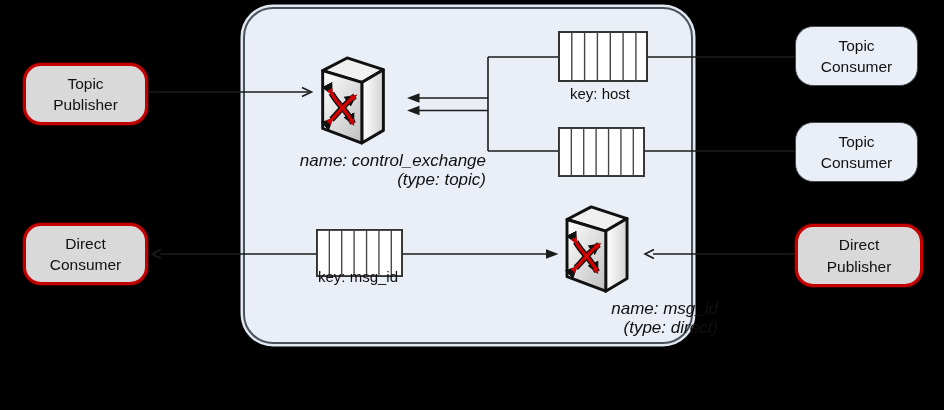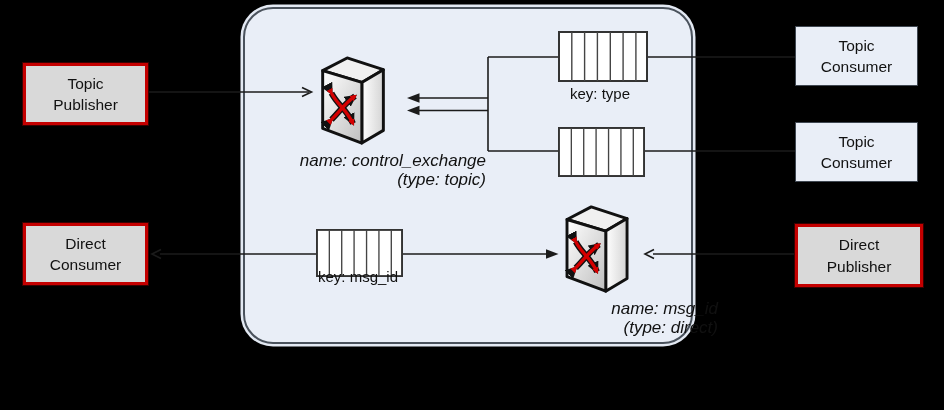--- a/index.html
+++ b/index.html
@@ -4,21 +4,21 @@
 <style>
   html,body{margin:0;padding:0;background:#000;}
   #stage{position:relative;width:944px;height:410px;background:#000;overflow:hidden;
          font-family:"Liberation Sans",sans-serif;color:#111;}
   .panel{position:absolute;left:243px;top:7px;width:450px;height:337px;box-sizing:border-box;
          background:#e9eef7;border:2px solid #4a525c;border-radius:30px;
          box-shadow:0 0 0 2.5px #e3e9f3;}
   svg.layer{position:absolute;left:0;top:0;pointer-events:none;}
   .node{position:absolute;box-sizing:border-box;display:flex;flex-direction:column;
         align-items:center;justify-content:center;text-align:center;
-        font-size:15.5px;line-height:1.38;}
+        font-size:15.5px;line-height:1.38;border-radius:18px;}
   .red-box{background:#d9d9d9;border:3px solid #c40000;box-shadow:0 0 0 1px #3a0000;}
   .plain-box{background:#e9eef7;border:1.5px solid #3f4751;}
   .caption{position:absolute;text-align:right;font-size:17px;line-height:19px;white-space:nowrap;font-style:italic;}
   .qlabel{position:absolute;text-align:center;font-size:15px;white-space:nowrap;}
   .icon-abs{position:absolute;}
 </style>
 </head>
 <body>
 
 <div id="stage">
@@ -161,16 +161,16 @@
   <div class="caption" style="left:226px;top:151px;width:260px">
     <div>name: control_exchange</div>
     <div>(type: topic)</div>
   </div>
 
   <div class="caption" style="left:478px;top:299px;width:240px">
     <div>name: msg_id</div>
     <div>(type: direct)</div>
   </div>
 
-  <div class="qlabel" style="left:540px;top:85px;width:120px">key: type</div>
+  <div class="qlabel" style="left:540px;top:85px;width:120px">key: host</div>
   <div class="qlabel" style="left:298px;top:268px;width:120px">key: msg_id</div>
 
 </div>
 
 </body></html>

